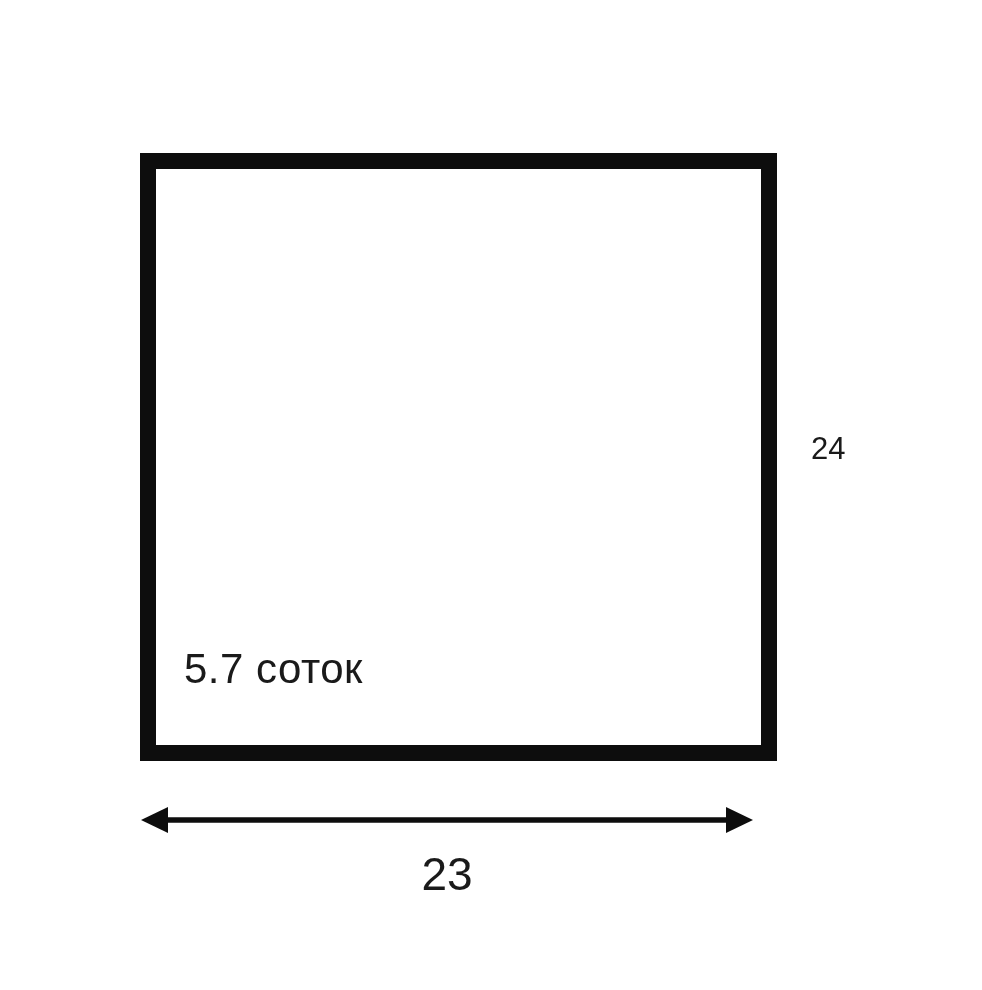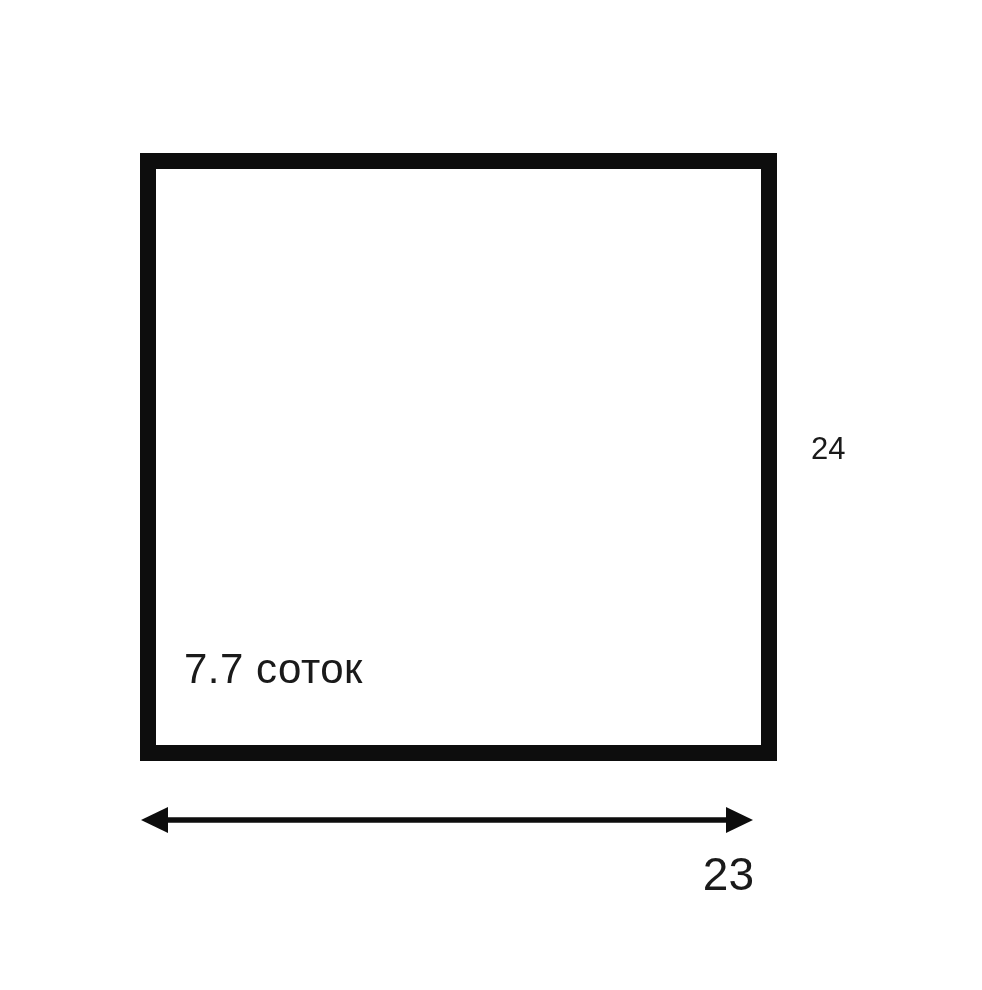--- a/index.html
+++ b/index.html
@@ -50,34 +50,34 @@
     top: 806px;
     width: 614px;
     height: 28px;
     display: block;
   }
   .width-label {
     position: absolute;
     left: 140px;
     top: 851px;
     width: 614px;
-    text-align: right;
+    text-align: center;
     font-size: 46px;
     line-height: 1.0;
     color: #1a1a1a;
   }
 </style>
 </head>
 <body>
 
 <div class="canvas">
 
   <div class="plot-square"></div>
 
-  <div class="area-label">7.7 соток</div>
+  <div class="area-label">5.7 соток</div>
 
   <div class="height-label">24</div>
 
   <svg class="width-arrow" viewBox="0 0 614 28" xmlns="http://www.w3.org/2000/svg">
     <line x1="18" y1="14" x2="596" y2="14" stroke="#0d0d0d" stroke-width="5.5"></line>
     <polygon points="1,14 28,1 28,27" fill="#0d0d0d"></polygon>
     <polygon points="613,14 586,1 586,27" fill="#0d0d0d"></polygon>
   </svg>
 
   <div class="width-label">23</div>

